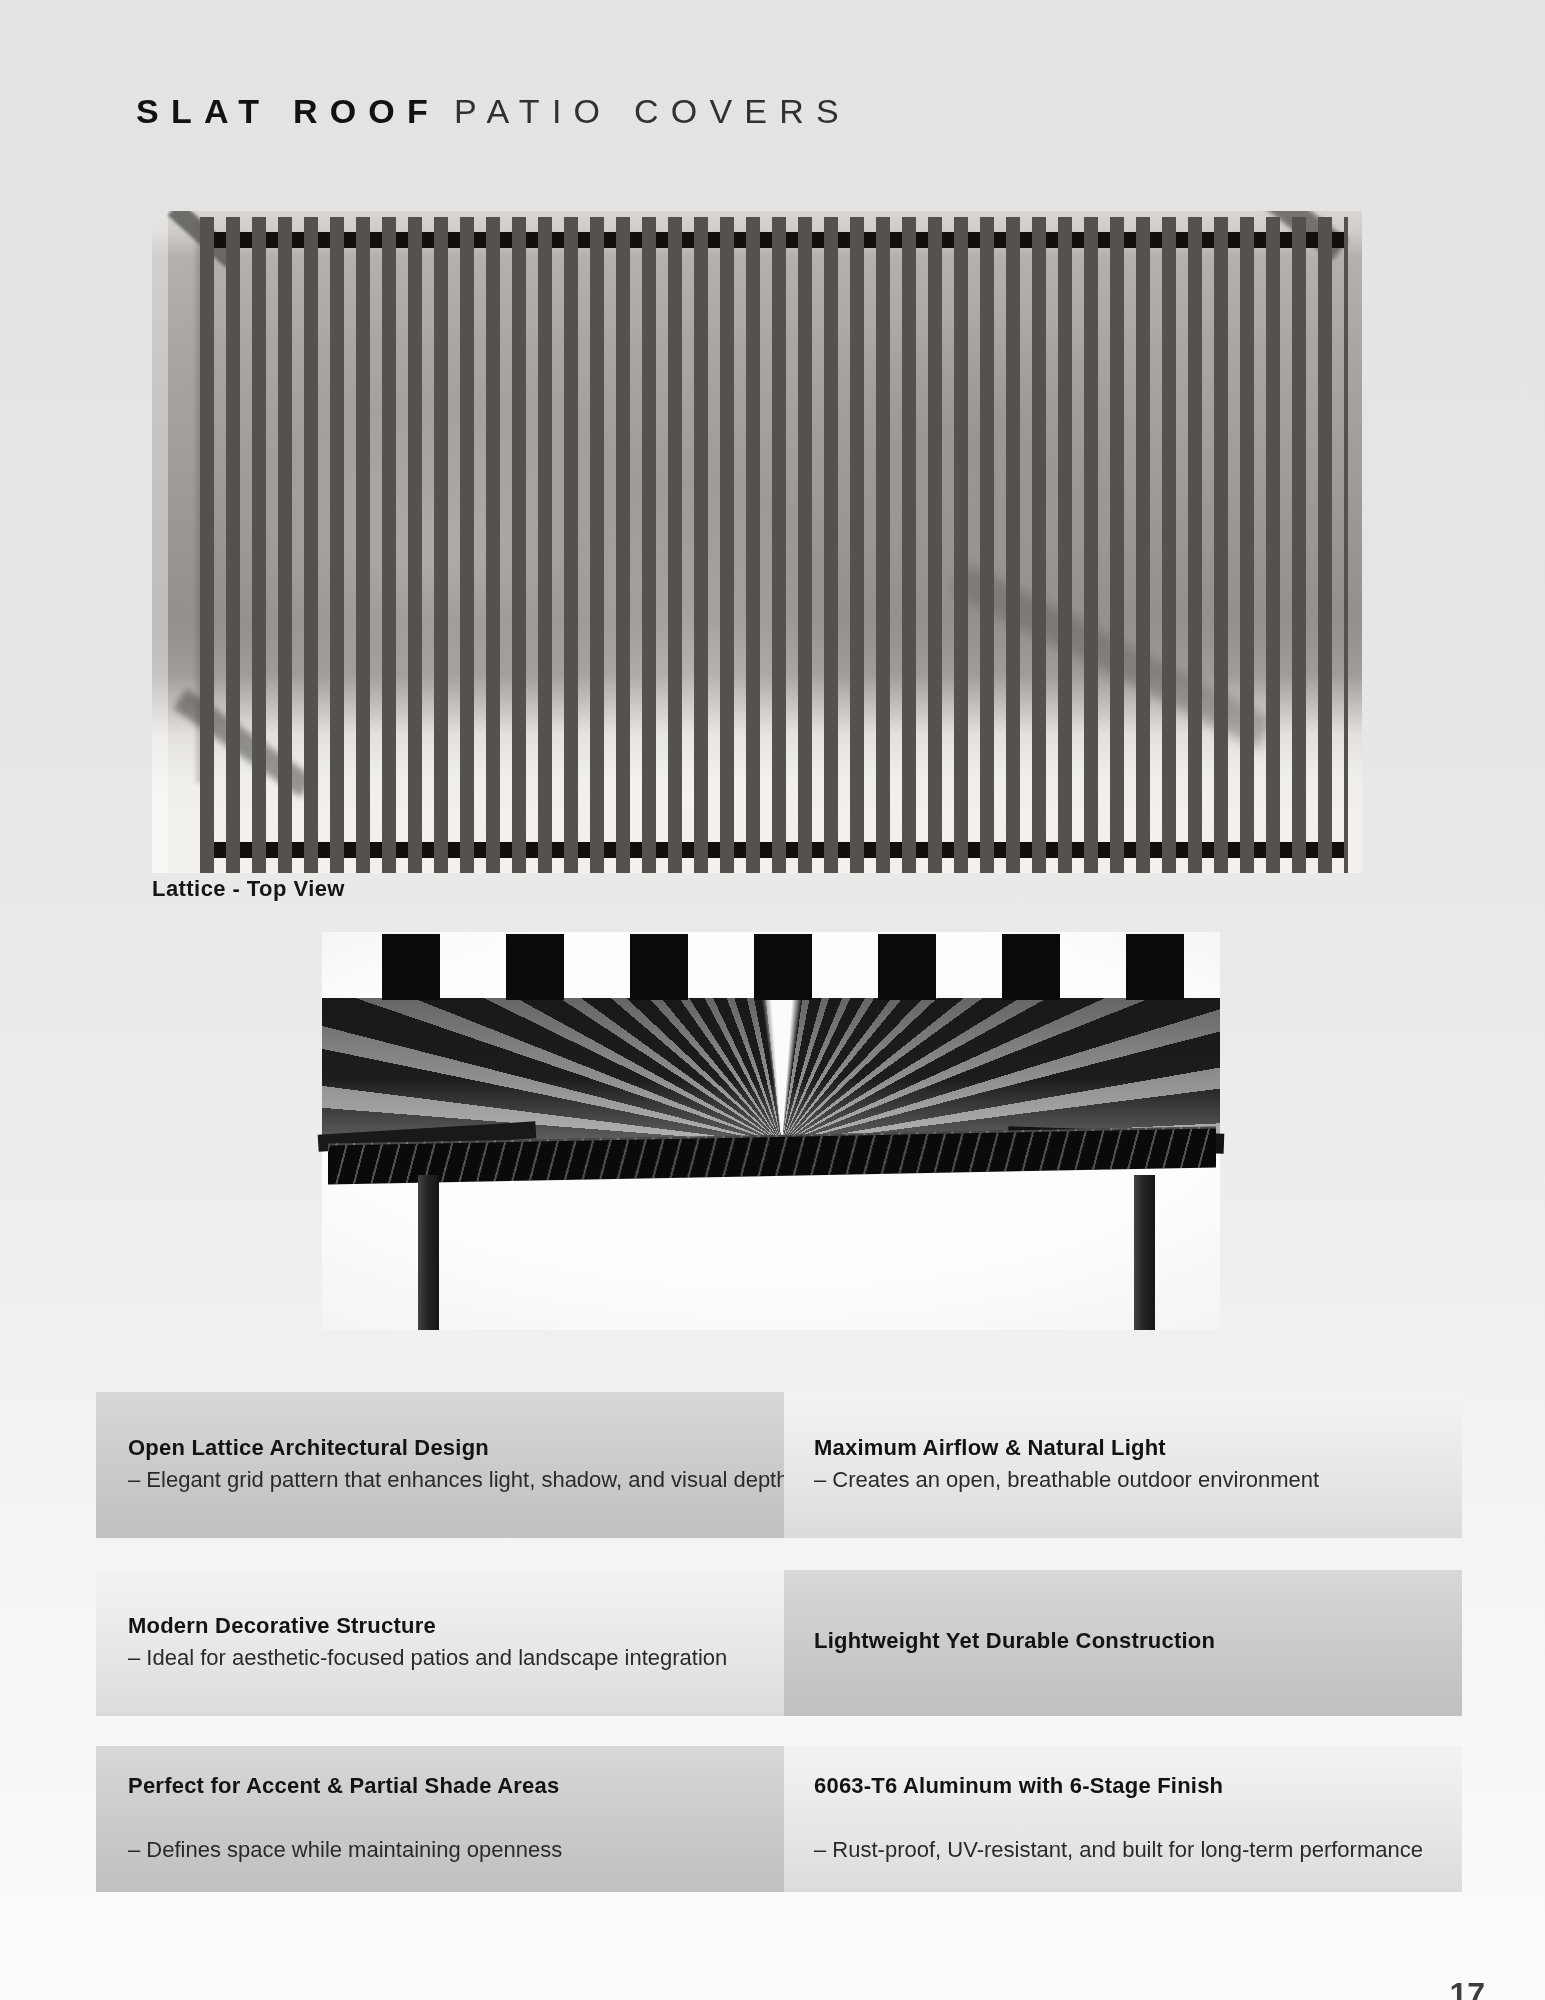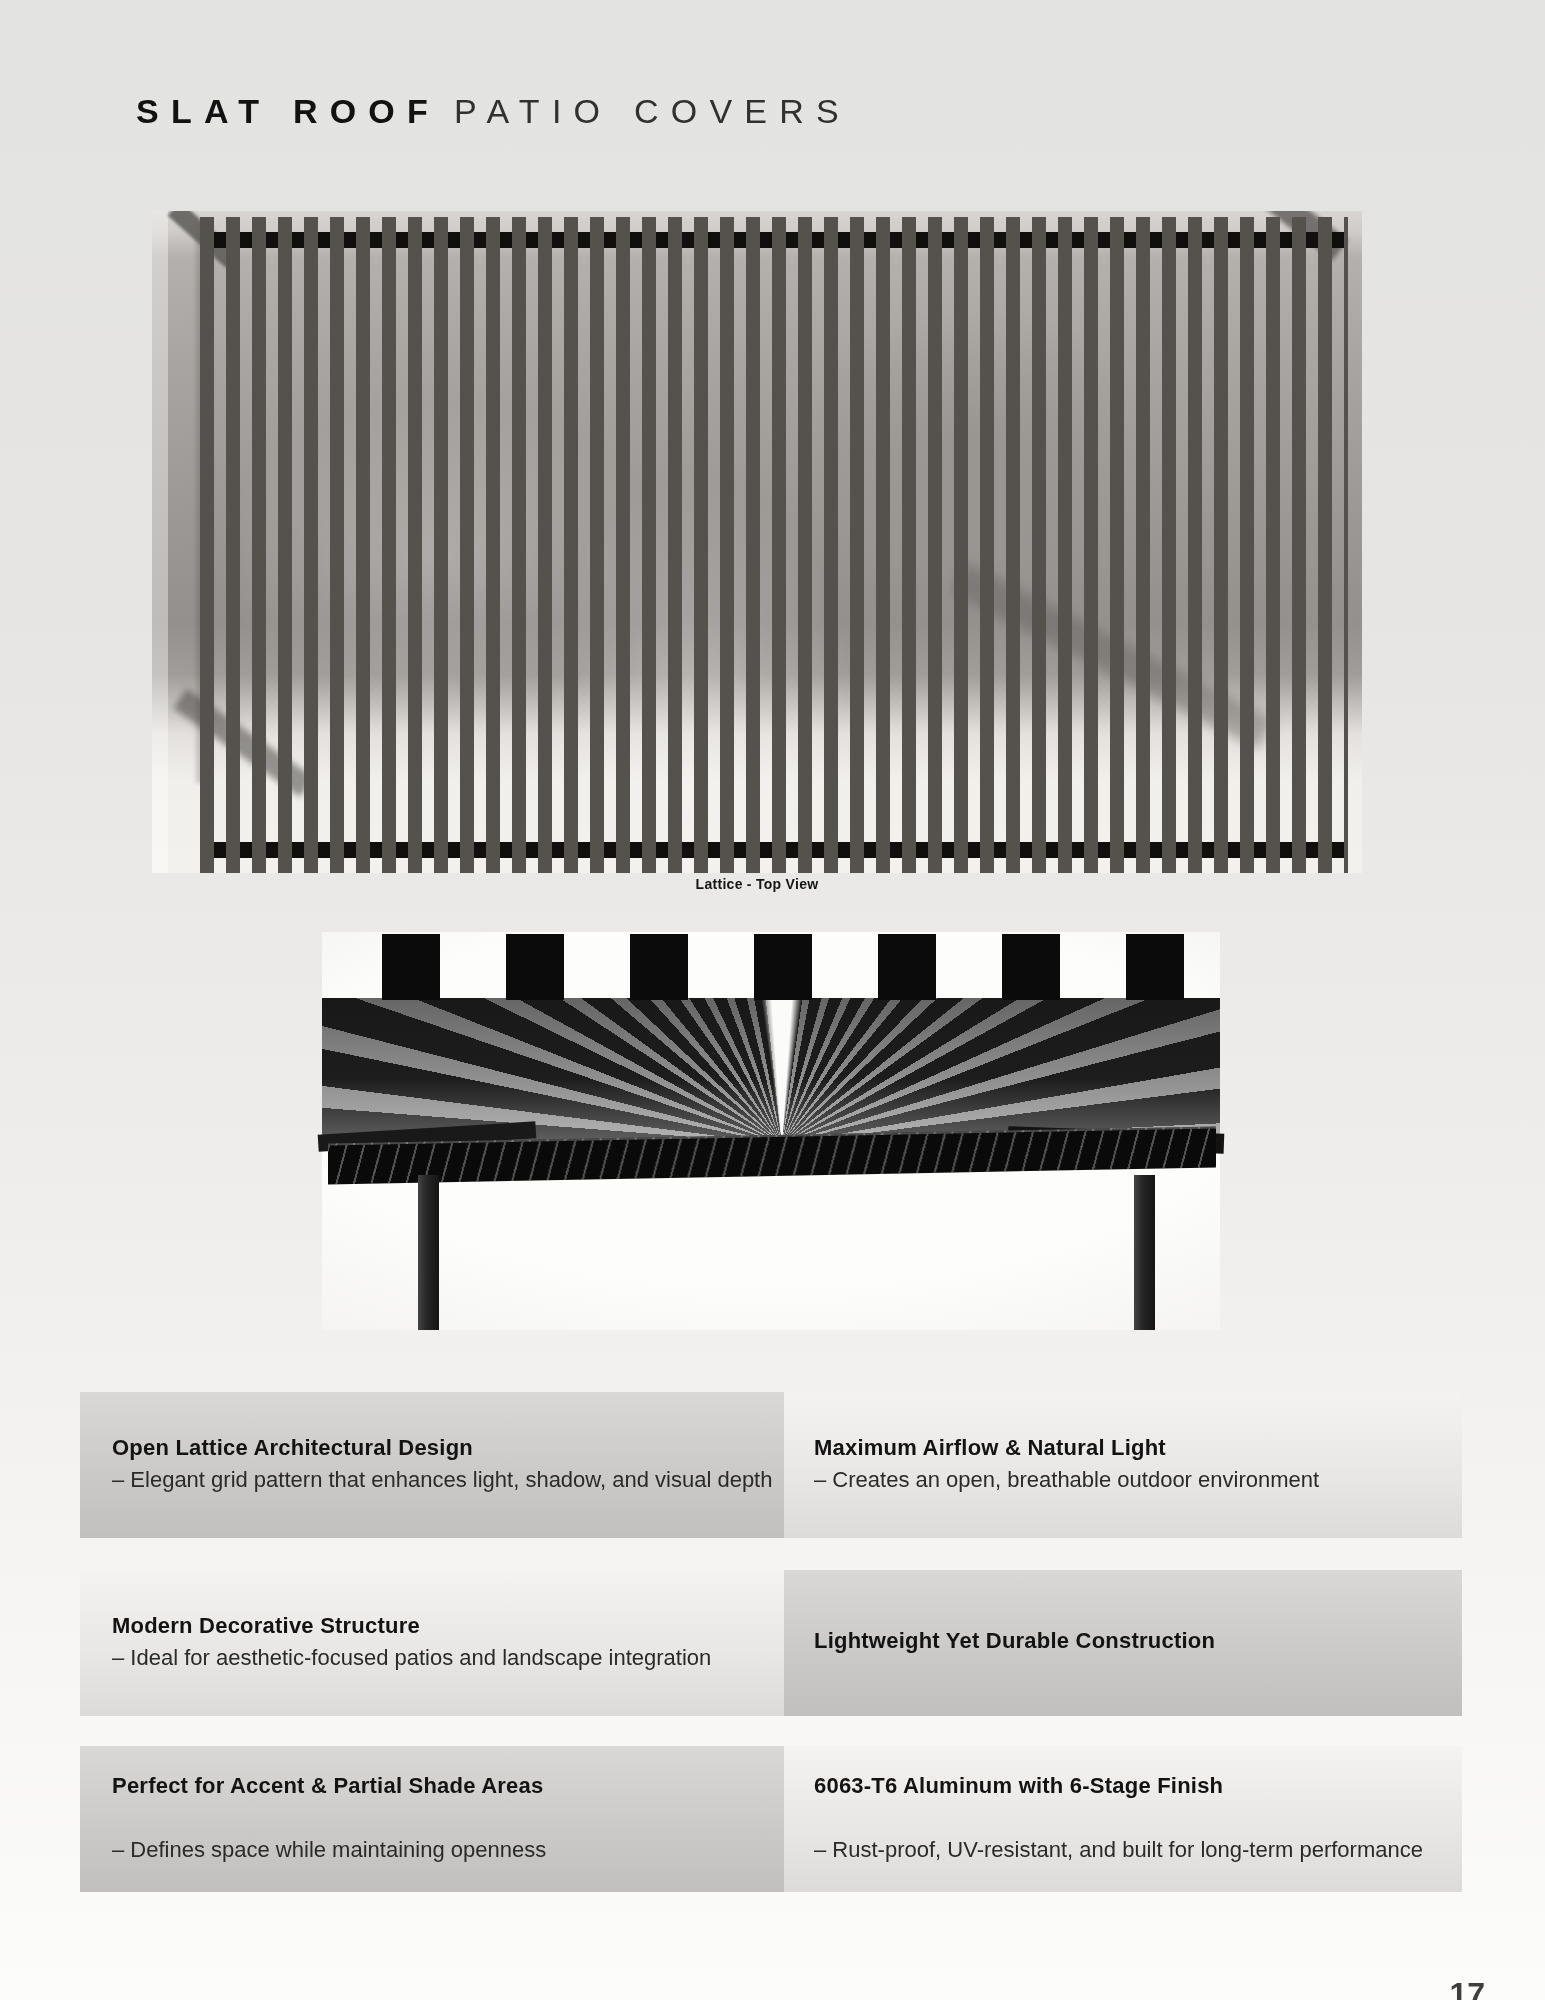--- a/index.html
+++ b/index.html
@@ -31,22 +31,22 @@
   .tv-diag-br{left:788px; top:428px; width:345px; height:34px; background:rgba(96,94,92,0.45); transform:rotate(27deg); filter:blur(6px);}
   .tv-diag-bl{left:14px; top:520px; width:155px; height:24px; background:rgba(58,56,54,0.5); transform:rotate(35deg); filter:blur(3px);}
   .tv-rail{left:48px; width:1148px; height:16px; background:#100f0e;}
   .tv-rail.top{top:21px;}
   .tv-rail.bottom{top:631px;}
   .tv-slats{
     left:48px; top:6px; width:1148px; height:656px;
     background:repeating-linear-gradient(90deg,#55524e 0 14px, rgba(0,0,0,0) 14px 26px);
   }
   .caption{
-    position:absolute; left:152px; top:876px; width:1210px; text-align:center;
-    font-size:14px; font-weight:700; color:#161616; letter-spacing:0.02em;
+    position:absolute; left:152px; top:876px; width:1210px; text-align:left;
+    font-size:22px; font-weight:700; color:#161616; letter-spacing:0.02em;
   }
 
   
   .frontview{
     position:absolute; left:322px; top:932px; width:898px; height:398px;
     background:radial-gradient(ellipse 95% 85% at 50% 42%, #fdfdfc 55%, rgba(253,253,252,0) 100%);
   }
   .fv-layer{position:absolute;}
   .fv-squares{
     left:60px; top:2px; width:802px; height:66px;
@@ -70,21 +70,21 @@
   .fv-post.left{left:96px;}
   .fv-post.right{left:812px;}
 
   
   .card{
     position:absolute; height:146px; box-sizing:border-box;
     display:flex; flex-direction:column; justify-content:center; padding:0 30px;
   }
   .card.dark{background:linear-gradient(180deg,#d9d8d7 0%,#cbcac9 55%,#c1c0bf 100%);}
   .card.light{background:linear-gradient(180deg,#f4f3f2 0%,#e7e6e5 60%,#dcdbda 100%);}
-  .card.colL{left:80px; width:752px;padding-left:32px;}
+  .card.colL{left:96px; width:752px;padding-left:32px;}
   .card.colR{left:784px; width:678px;}
   .card.row1{top:1392px;}
   .card.row2{top:1570px;}
   .card.row3{top:1746px;gap:32px;}
   .card-title{font-size:22px; font-weight:700; color:#131313; letter-spacing:0.01em; margin-bottom:4px;}
   .card-desc{font-size:22px; color:#2a2a2a; line-height:1.32;}
 
   
   .pagenum{position:absolute; right:60px; top:1976px; font-size:32px; font-weight:700; color:#3e3e3d;}
 </style>

